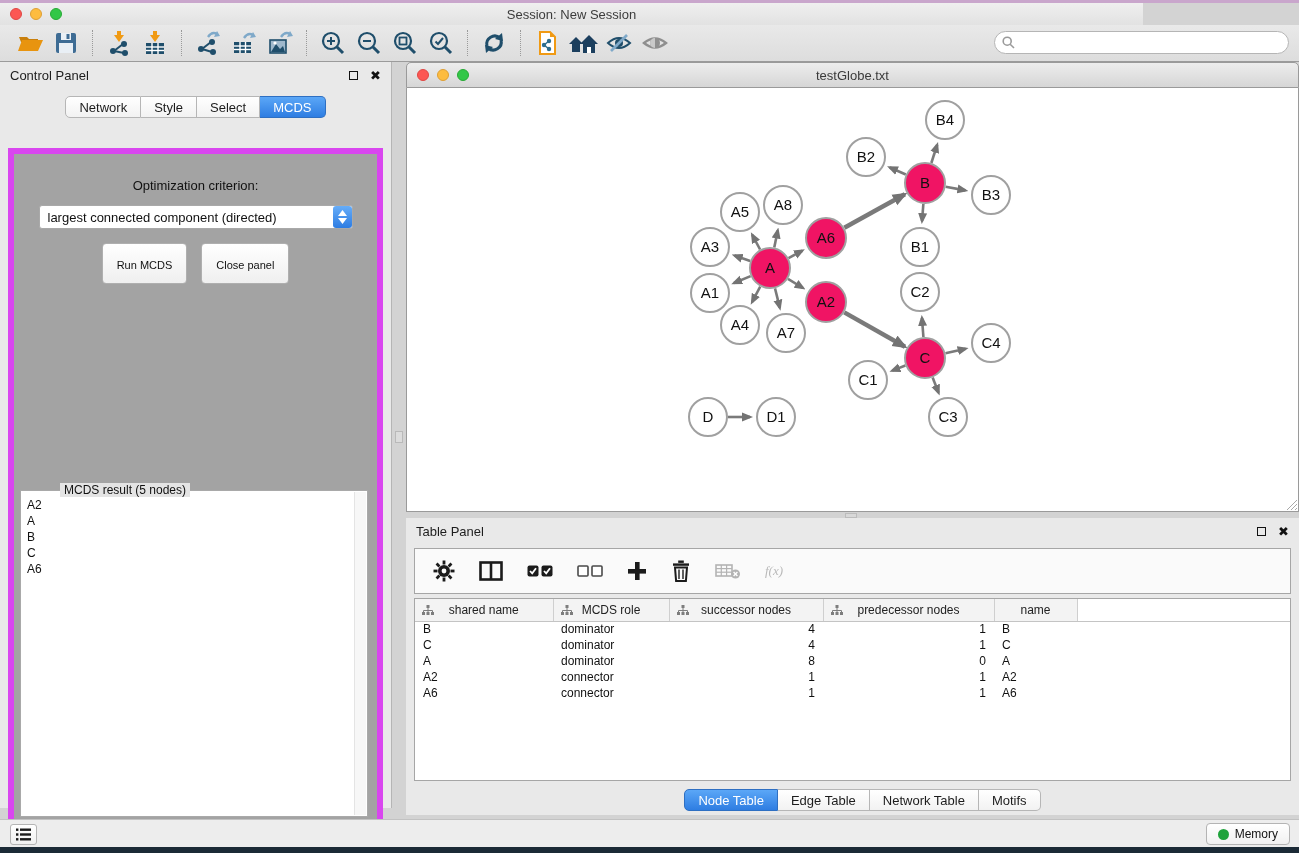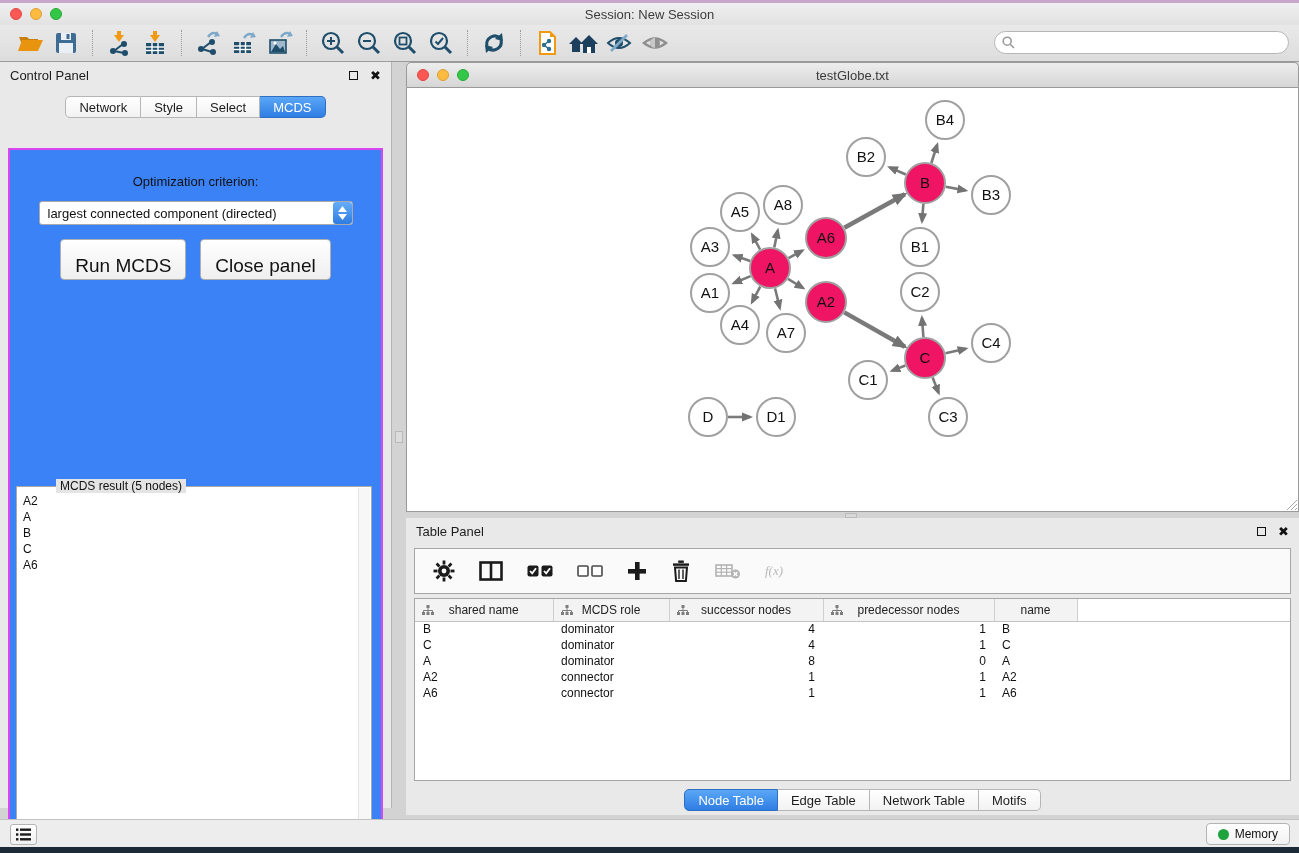--- a/index.html
+++ b/index.html
@@ -5,21 +5,21 @@
   * { margin:0; padding:0; box-sizing:border-box; }
   html,body { width:1299px; height:853px; overflow:hidden; }
   body { font-family:"Liberation Sans","DejaVu Sans",sans-serif; background:#d3d3d3; position:relative; }
   .screen { position:absolute; inset:0; }
 
   
   .desktop-top { position:absolute; left:0; top:0; width:1299px; height:3px; background:#c9a6cc; }
   .desktop-bottom { position:absolute; left:0; top:847px; width:1299px; height:6px; background:#1b2a36; }
 
   
-  .titlebar { position:absolute; left:0; top:3px; width:1299px; height:22px; background:linear-gradient(#efefef,#e2e2e2); display:flex; align-items:center; }
+  .titlebar { position:absolute; left:0; top:3px; width:1143px; height:22px; background:linear-gradient(#efefef,#e2e2e2); display:flex; align-items:center; }
   .lights { display:flex; gap:8px; margin-left:10px; }
   .light { width:12px; height:12px; border-radius:50%; }
   .light.red { background:#fc5753; border:1px solid #df4744; }
   .light.yellow { background:#fdbc40; border:1px solid #de9f34; }
   .light.green { background:#33c748; border:1px solid #27aa35; }
   .win-title { position:absolute; left:0; right:0; text-align:center; font-size:13px; color:#3c3c3c; }
 
   
   .toolbar { position:absolute; left:0; top:25px; width:1299px; height:37px; background:linear-gradient(#e9e9e9,#dddddd); border-bottom:1px solid #9b9b9b; display:flex; align-items:center; padding-left:12px; }
   .tb-btn { width:36px; height:30px; display:flex; align-items:center; justify-content:center; }
@@ -34,27 +34,27 @@
   .float-icon { width:9px; height:9px; border:1.5px solid #111; display:inline-block; }
   .close-icon { font-size:13px; font-weight:bold; color:#111; line-height:9px; }
 
   
   .control-panel { position:absolute; left:0; top:62px; width:392px; height:746px; background:#e9e9e9; border-right:1px solid #b5b5b5; }
   .cp-tabs { display:flex; justify-content:center; margin-top:8px; position:relative; z-index:2; }
   .seg-btn { padding:0 13px; height:22px; line-height:21px; background:linear-gradient(#ffffff,#f2f2f2); border:1px solid #b6b6b6; border-left:none; font-size:13px; color:#1c1c1c; cursor:default; }
   .seg-btn:first-child { border-left:1px solid #b6b6b6; border-radius:5px 0 0 5px; }
   .seg-btn:last-child { border-radius:0 5px 5px 0; }
   .seg-btn.active { background:linear-gradient(#5ba7f7,#2e7de2); border-color:#2e6fc2; color:#fff; }
-  .cp-content { position:absolute; left:8px; right:8px; top:30px; bottom:8px; border:2px solid #d946ef; background:#3b82f6; padding-top:10px; }
+  .cp-content { position:absolute; left:8px; right:8px; top:30px; bottom:8px; border:6px solid #d946ef; background:#a3a3a3; padding-top:10px; }
   .opt-label { text-align:center; font-size:13px; color:#111; margin-top:14px; }
   .dropdown { position:relative; margin:12px auto 3px auto; width:314px; height:24px; background:#fff; border:1px solid #a9a9a9; border-radius:3px; display:flex; align-items:center; }
   .dd-text { font-size:13px; color:#111; padding-left:8px; flex:1; white-space:nowrap; }
   .dd-stepper { width:19px; height:22px; margin-right:0px; border-radius:3px; background:linear-gradient(#66adf9,#2d7ce2); display:flex; flex-direction:column; align-items:center; justify-content:center; gap:2px; }
   .btn-row { display:flex; justify-content:center; gap:14px; margin-top:14px; }
-  .mac-btn { background:linear-gradient(#ffffff,#efefef); border:1px solid #afafaf; border-radius:4px; height:41px; padding:15px 14px; font-size:19px; color:#111; }
+  .mac-btn { background:linear-gradient(#ffffff,#efefef); border:1px solid #afafaf; border-radius:4px; height:41px; padding:15px 14px; font-size:11px; color:#111; }
   .result-group { position:absolute; left:6px; right:9px; top:336px; bottom:7px; border:1px solid #a9a9a9; background:#fff; }
   .result-legend { position:absolute; top:-8px; left:6px; background:#e4e4e4; padding:0 4px; font-size:12px; color:#111;margin-left:33px; }
   .result-list { position:absolute; inset:6px 14px 2px 6px; font-size:12px; color:#111; }
   .result-item { height:16px; line-height:16px; }
   .result-scroll { position:absolute; top:1px; right:1px; bottom:1px; width:12px; background:#f7f7f7; border-left:1px solid #e4e4e4; }
 
   
   .network-window { position:absolute; left:406px; top:62px; width:893px; height:450px; }
   .nw-titlebar { height:26px; background:linear-gradient(#ededed,#d6d6d6); border:1px solid #9a9a9a; border-radius:5px 5px 0 0; display:flex; align-items:center; position:relative; }
   .nw-title { position:absolute; left:0; right:0; text-align:center; font-size:13px; color:#3a3a3a; }

